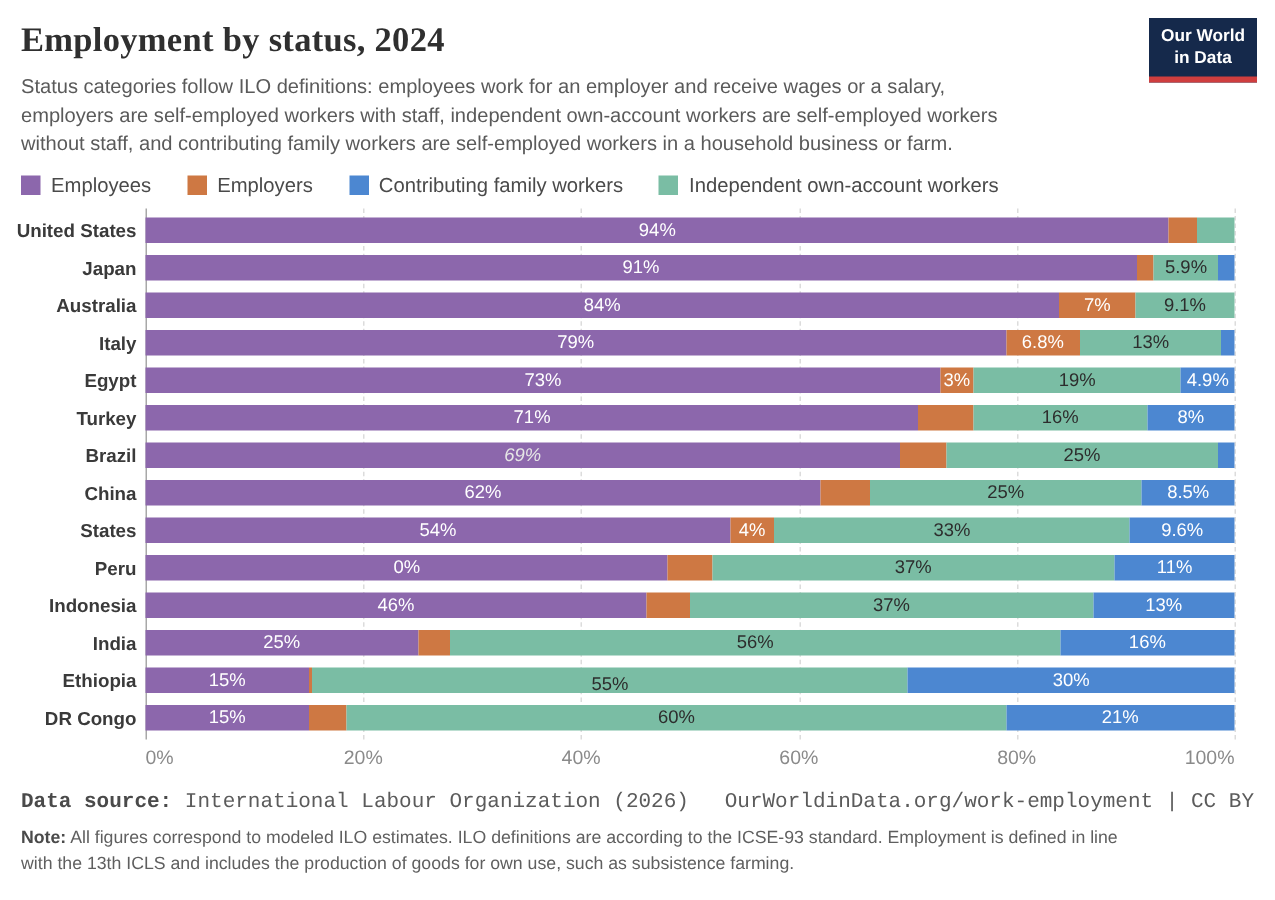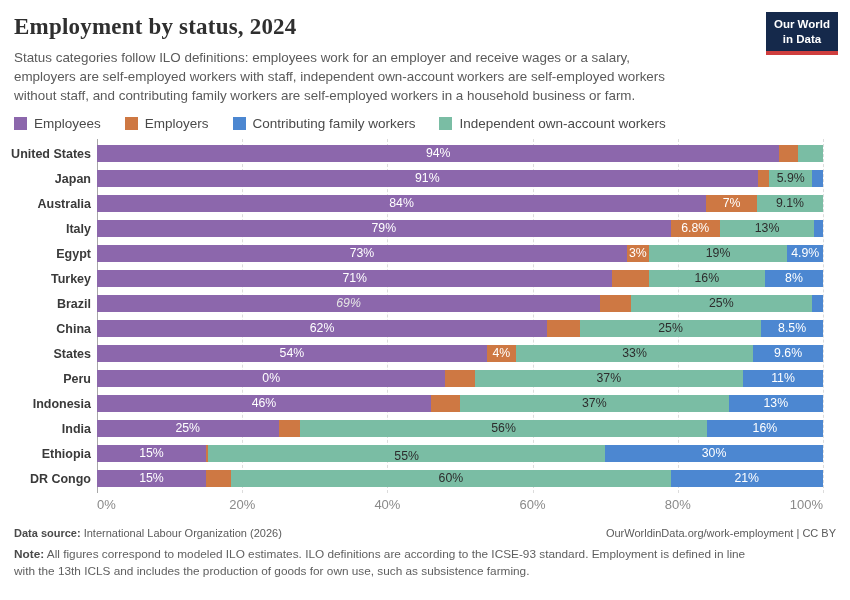--- a/index.html
+++ b/index.html
@@ -29,21 +29,21 @@
   .row { display:flex; align-items:center; height:25px; }
   .country { width:97px; padding-right:6px; text-align:right; font-size:12.5px; font-weight:700; color:#3a3a3a; white-space:nowrap; }
   .track { flex:1; margin-right:27px; height:17px; display:flex; }
   .seg { height:100%; position:relative; display:flex; align-items:center; justify-content:center; }
   .seg span { font-size:12.3px; line-height:1; white-space:nowrap; }
 
   .axis { position:relative; height:24px; margin-left:97px; margin-right:27px; }
   .x-tick { position:absolute; top:6px; font-size:13px; color:#8a8a8a; white-space:nowrap; }
 
   .footer { padding:12px 14px 0 14px; }
-  .footer-top { display:flex; justify-content:space-between; font-size:11px; color:#5b5b5b; margin-bottom:7px; }
+  .footer-top { display:flex; justify-content:space-between; font-size:14px; color:#5b5b5b; margin-bottom:7px;font-family:Liberation Mono, monospace; }
   .footer b { color:#4a4a4a; }
   .note { font-size:11.8px; color:#5f5f5f; line-height:1.45; white-space:pre-line; }
   .note b { white-space:normal; }
   .cc-link { color:#5b5b5b; text-decoration:none; }
 </style>
 </head>
 <body>
 
 <div class="page">
   <div class="logo" style="background: rgb(21, 41, 75); border-bottom-color: rgb(207, 62, 62);">

